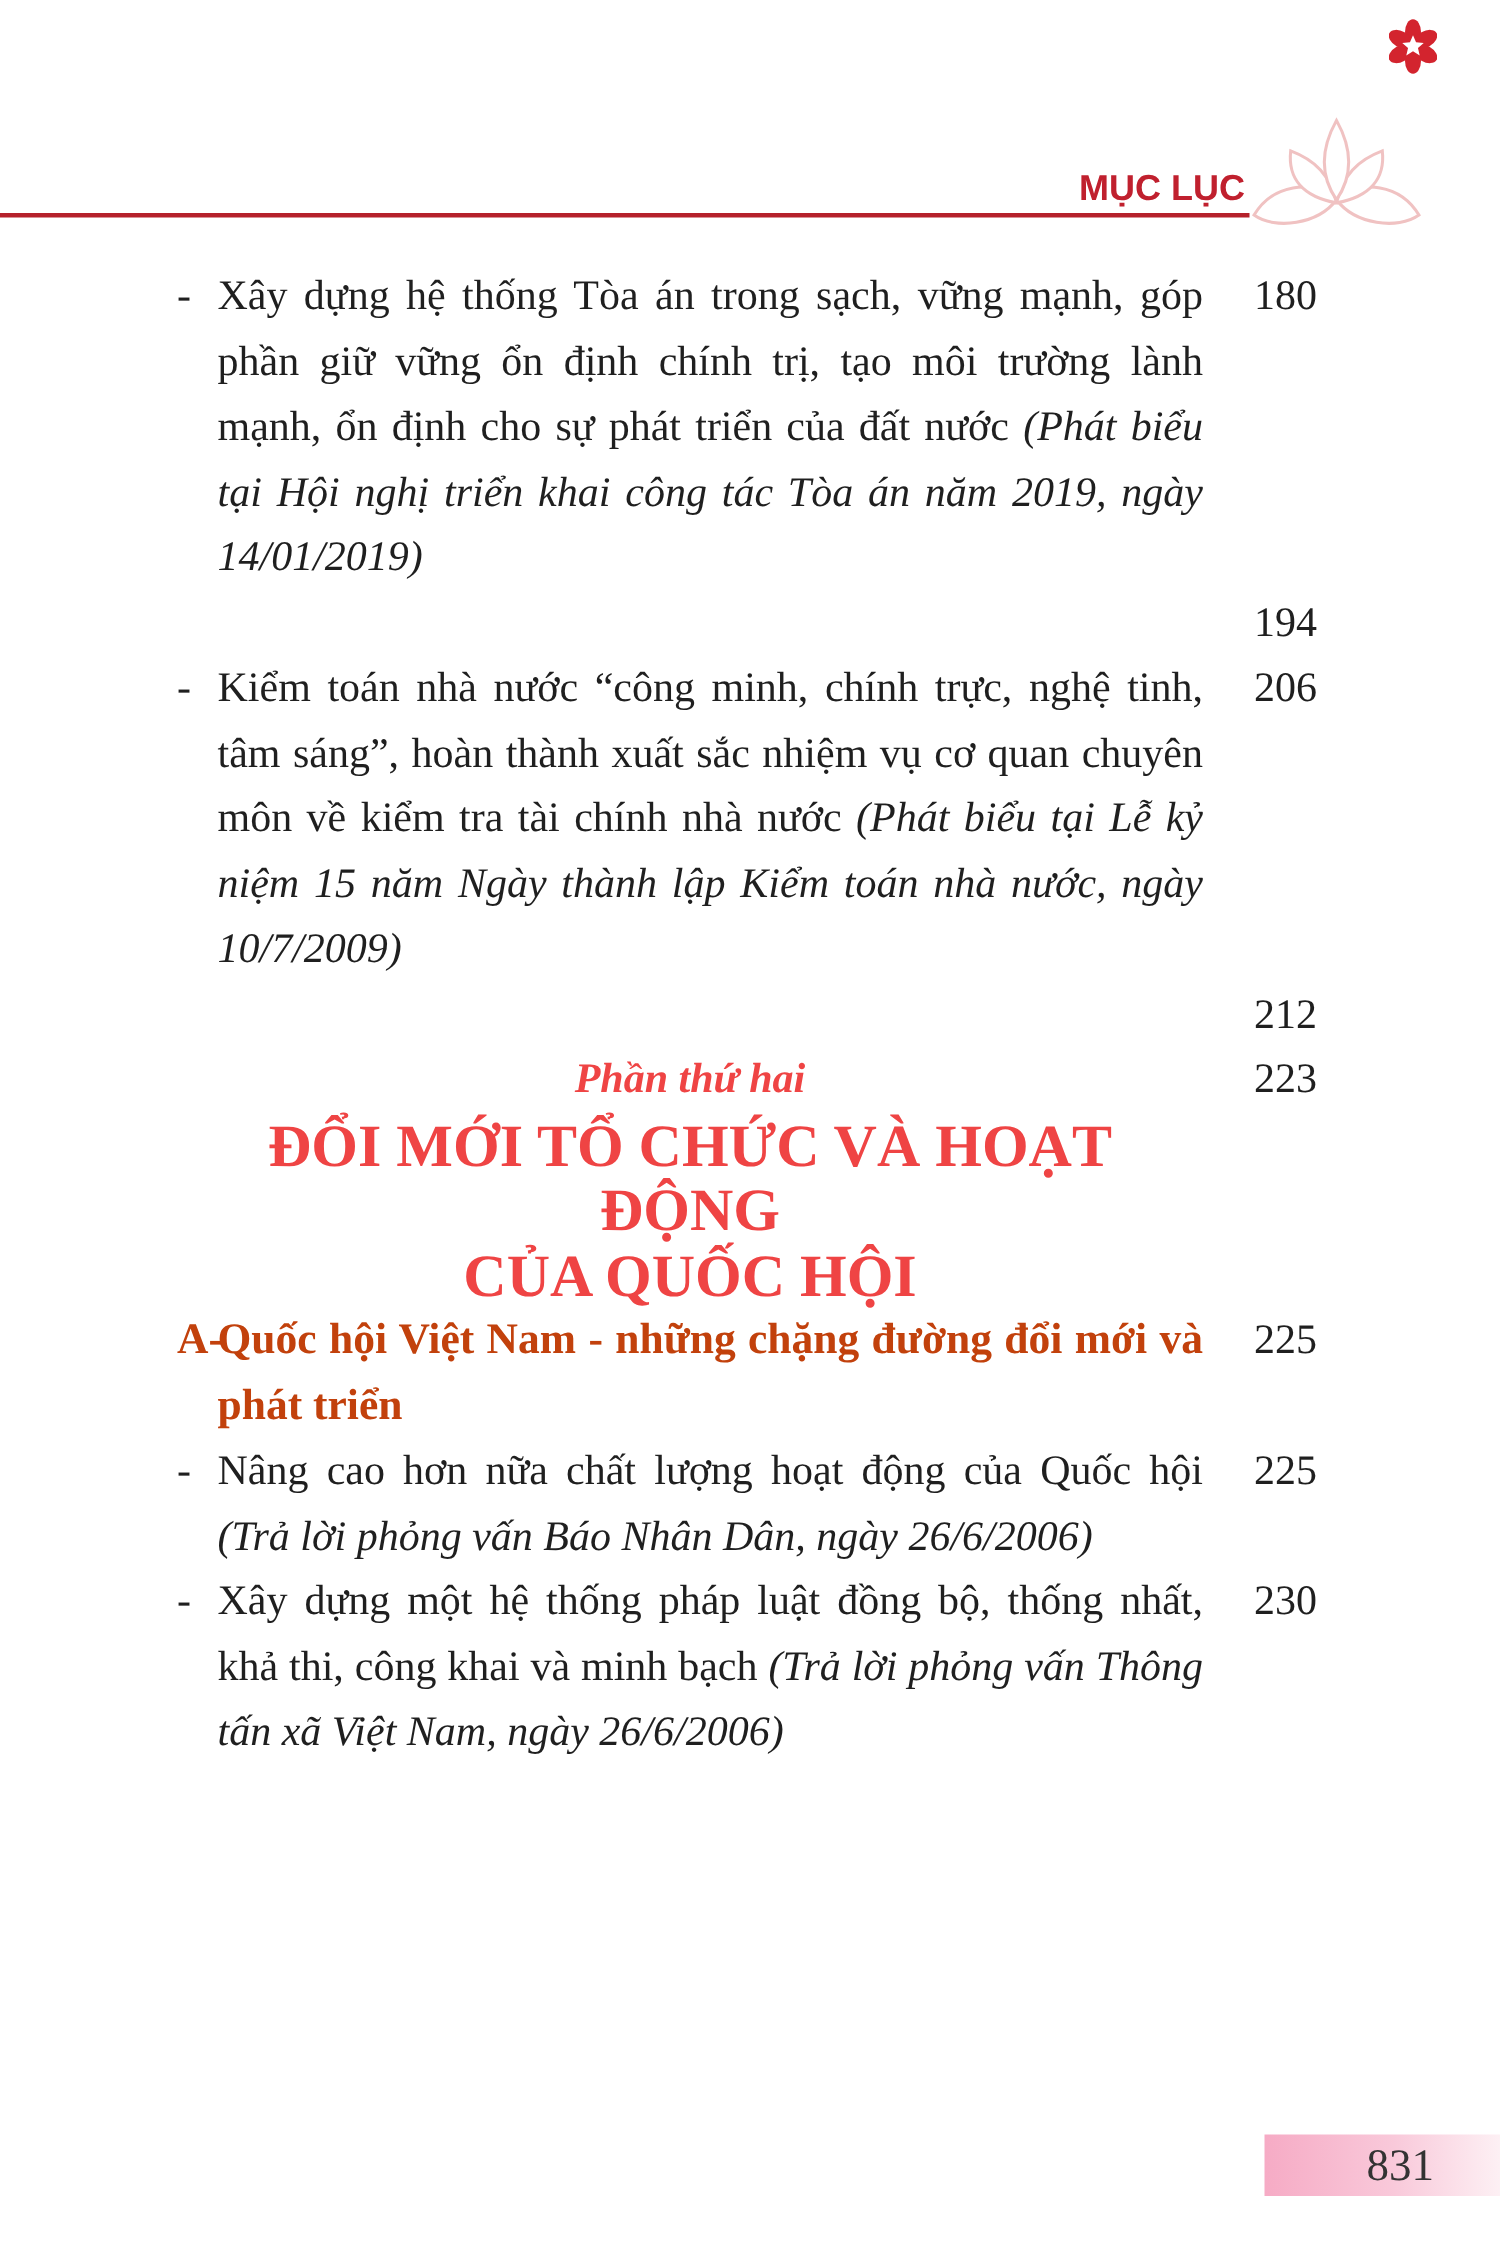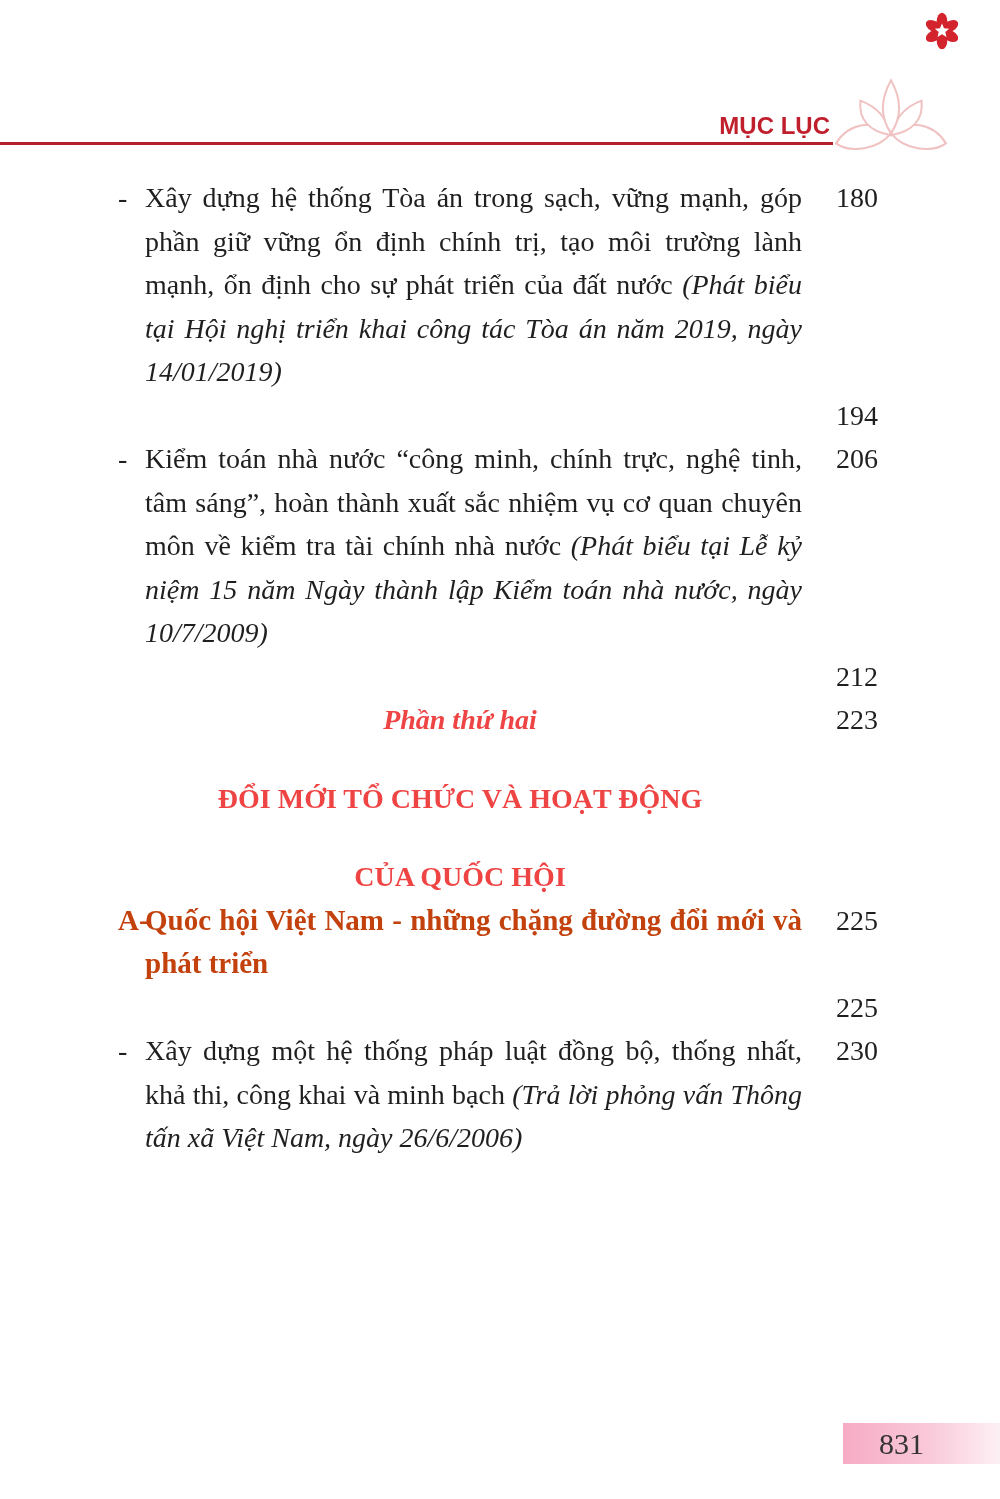--- a/index.html
+++ b/index.html
@@ -38,31 +38,32 @@
   }
   .entry-page{
     margin-left:auto;white-space:nowrap;
     line-height:43.5px;
   }
   .bullet{display:inline-block;width:27px;text-indent:0;}
   .src{font-style:italic;}
   
   .section-text{width:684px;text-align:center;color:#ef4444;}
   .section-part{font-weight:bold;font-style:italic;font-size:28px;}
-  .section-line{font-weight:bold;font-size:28px;margin-top:35px;}
+  .section-line{font-weight:bold;font-size:40px;}
   
   .subsection .entry-text{color:#c2410c;font-weight:bold;font-size:29px;}
   
   .footer-badge{
     position:absolute;left:843px;top:1423px;width:157px;height:41px;
     background:linear-gradient(to right,#f6abc5 0%,#f9c9da 55%,#fdf0f4 100%);
   }
   .footer-page{
     padding-left:36px;font-size:30px;line-height:41px;color:#333333;
     font-family:"Liberation Serif","DejaVu Serif",serif;
+    margin-left:32px;
   }
 </style>
 </head>
 <body>
 
 <div class="page">
 
   <div class="corner-icon">
     <svg viewBox="0 0 30 34" width="32" height="38" aria-hidden="true">
       <g fill="#d3242e">
@@ -119,20 +120,21 @@
       </div>
       <div class="entry-page">223</div>
     </div>
 
     <div class="entry subsection">
       <div class="entry-text"><span class="bullet">A-</span><span>Quốc hội Việt Nam - những chặng đường đổi mới và phát triển</span></div>
       <div class="entry-page">225</div>
     </div>
 
     <div class="entry">
+      <div class="entry-text"><span class="bullet">-</span><span>Nâng cao hơn nữa chất lượng hoạt động của Quốc hội</span> <i class="src">(Trả lời phỏng vấn Báo Nhân Dân, ngày 26/6/2006)</i></div>
       <div class="entry-page">225</div>
     </div>
 
     <div class="entry">
       <div class="entry-text"><span class="bullet">-</span><span>Xây dựng một hệ thống pháp luật đồng bộ, thống nhất, khả thi, công khai và minh bạch</span> <i class="src">(Trả lời phỏng vấn Thông tấn xã Việt Nam, ngày 26/6/2006)</i></div>
       <div class="entry-page">230</div>
     </div>
 
   </div>
 

